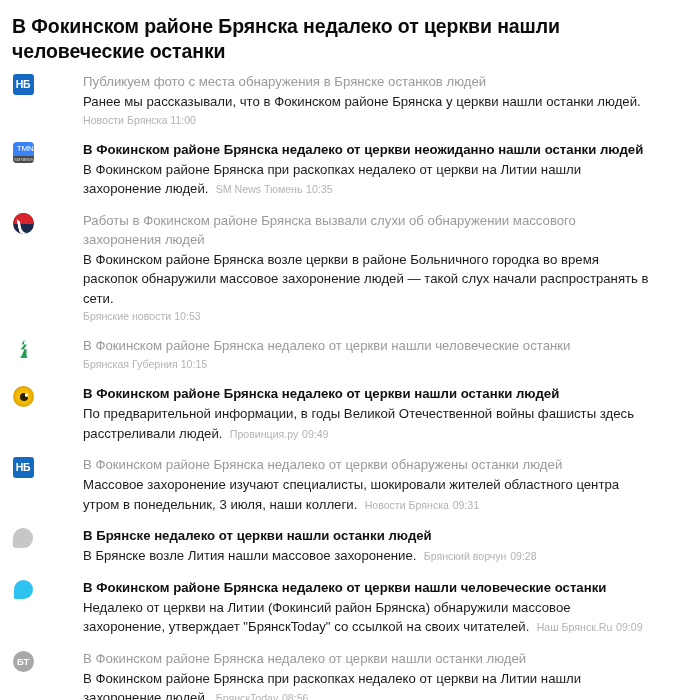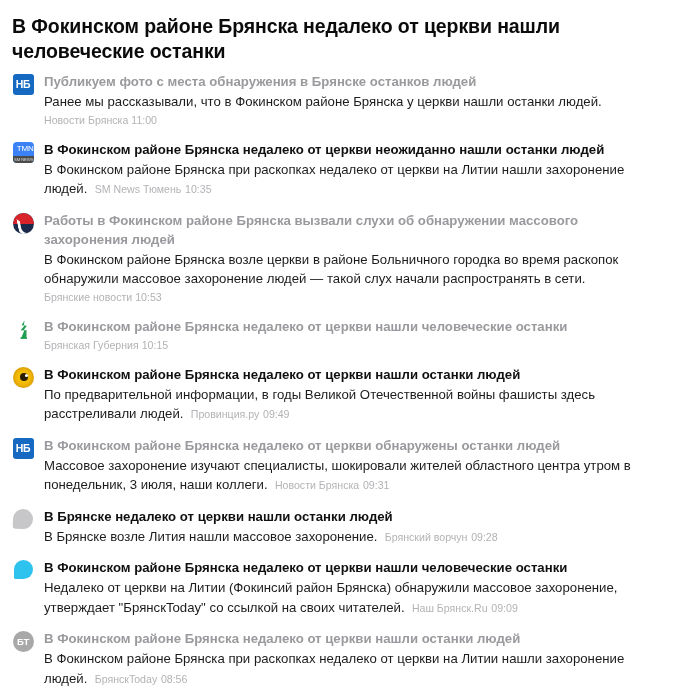--- a/index.html
+++ b/index.html
@@ -38,20 +38,21 @@
 
   
   .story-list {
     display: block;
   }
   .story {
     display: flex;
     align-items: flex-start;
     margin-bottom: 11px;
     padding-left: 2px;
+    gap: 39px;
   }
   .story-icon-cell {
     width: 22px;
     min-width: 22px;
     margin-right: 10px;
     padding-top: 2px;
     display: flex;
     justify-content: center;
     align-items: flex-start;
   }
@@ -63,21 +64,21 @@
   .headline {
     font-size: 13.2px;
     line-height: 19px;
     font-weight: bold;
     color: #101010;
     margin: 0 0 1px 0;
     cursor: pointer;
   }
   .headline.visited {
     color: #9a9a9e;
-    font-weight: bold;
+    font-weight: normal;
   }
   .snippet {
     font-size: 13.2px;
     line-height: 19.5px;
     color: #1c1c1c;
     margin: 0;
   }
   .source {
     font-size: 10.6px;
     color: #b3b3b7;

